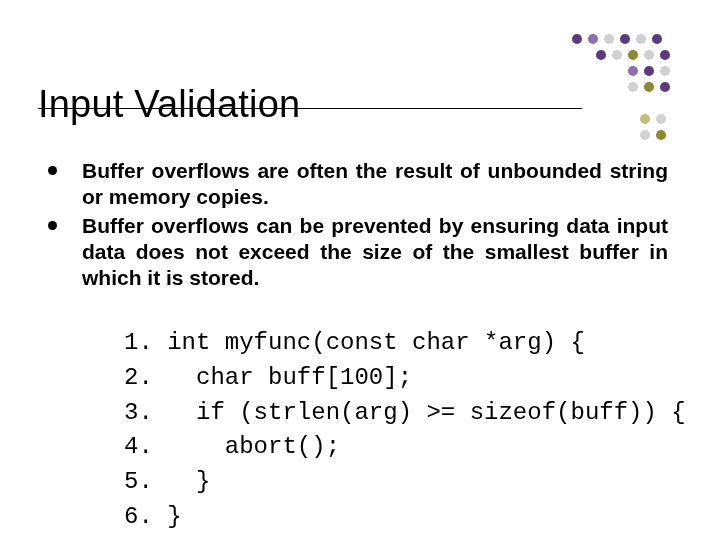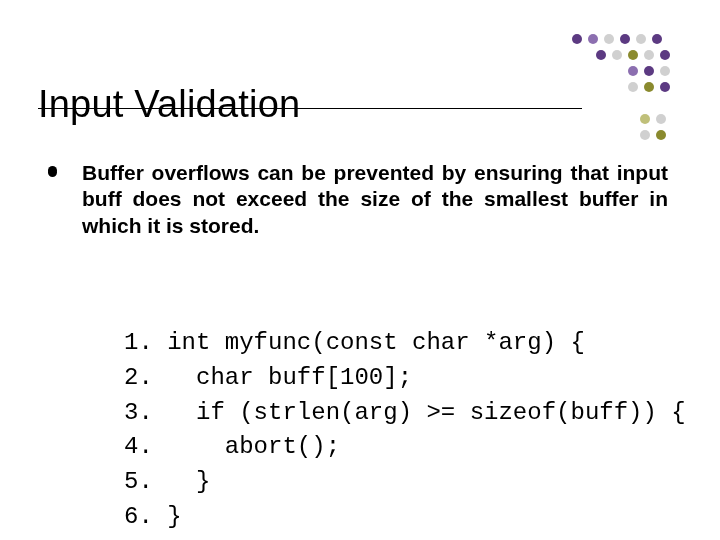--- a/index.html
+++ b/index.html
@@ -116,24 +116,25 @@
     <span class="dot" style="left:68px; top:80px; background:#c0c07a"></span>
     <span class="dot" style="left:84px; top:80px; background:#d0d0d0"></span>
 
     <span class="dot" style="left:68px; top:96px; background:#d0d0d0"></span>
     <span class="dot" style="left:84px; top:96px; background:#8a8a2e"></span>
   </div>
 
   <div class="content">
     <div class="bullet-row">
       <span class="bullet-dot"></span>
+      <span>Buffer overflows are often the result of unbounded string or memory copies.</span>
     </div>
     <div class="bullet-row">
       <span class="bullet-dot"></span>
-      <span>Buffer overflows can be prevented by ensuring that input buff does not exceed the size of the smallest buffer in which it is stored.</span>
+      <span>Buffer overflows can be prevented by ensuring data input data does not exceed the size of the smallest buffer in which it is stored.</span>
     </div>
   </div>
 
   <div class="code-block"><span>1. int myfunc(const char *arg) {</span>
 <span>2.   char buff[100];</span>
 <span>3.   if (strlen(arg) &gt;= sizeof(buff)) {</span>
 <span>4.     abort();</span>
 <span>5.   }</span>
 <span>6. }</span></div>
 

